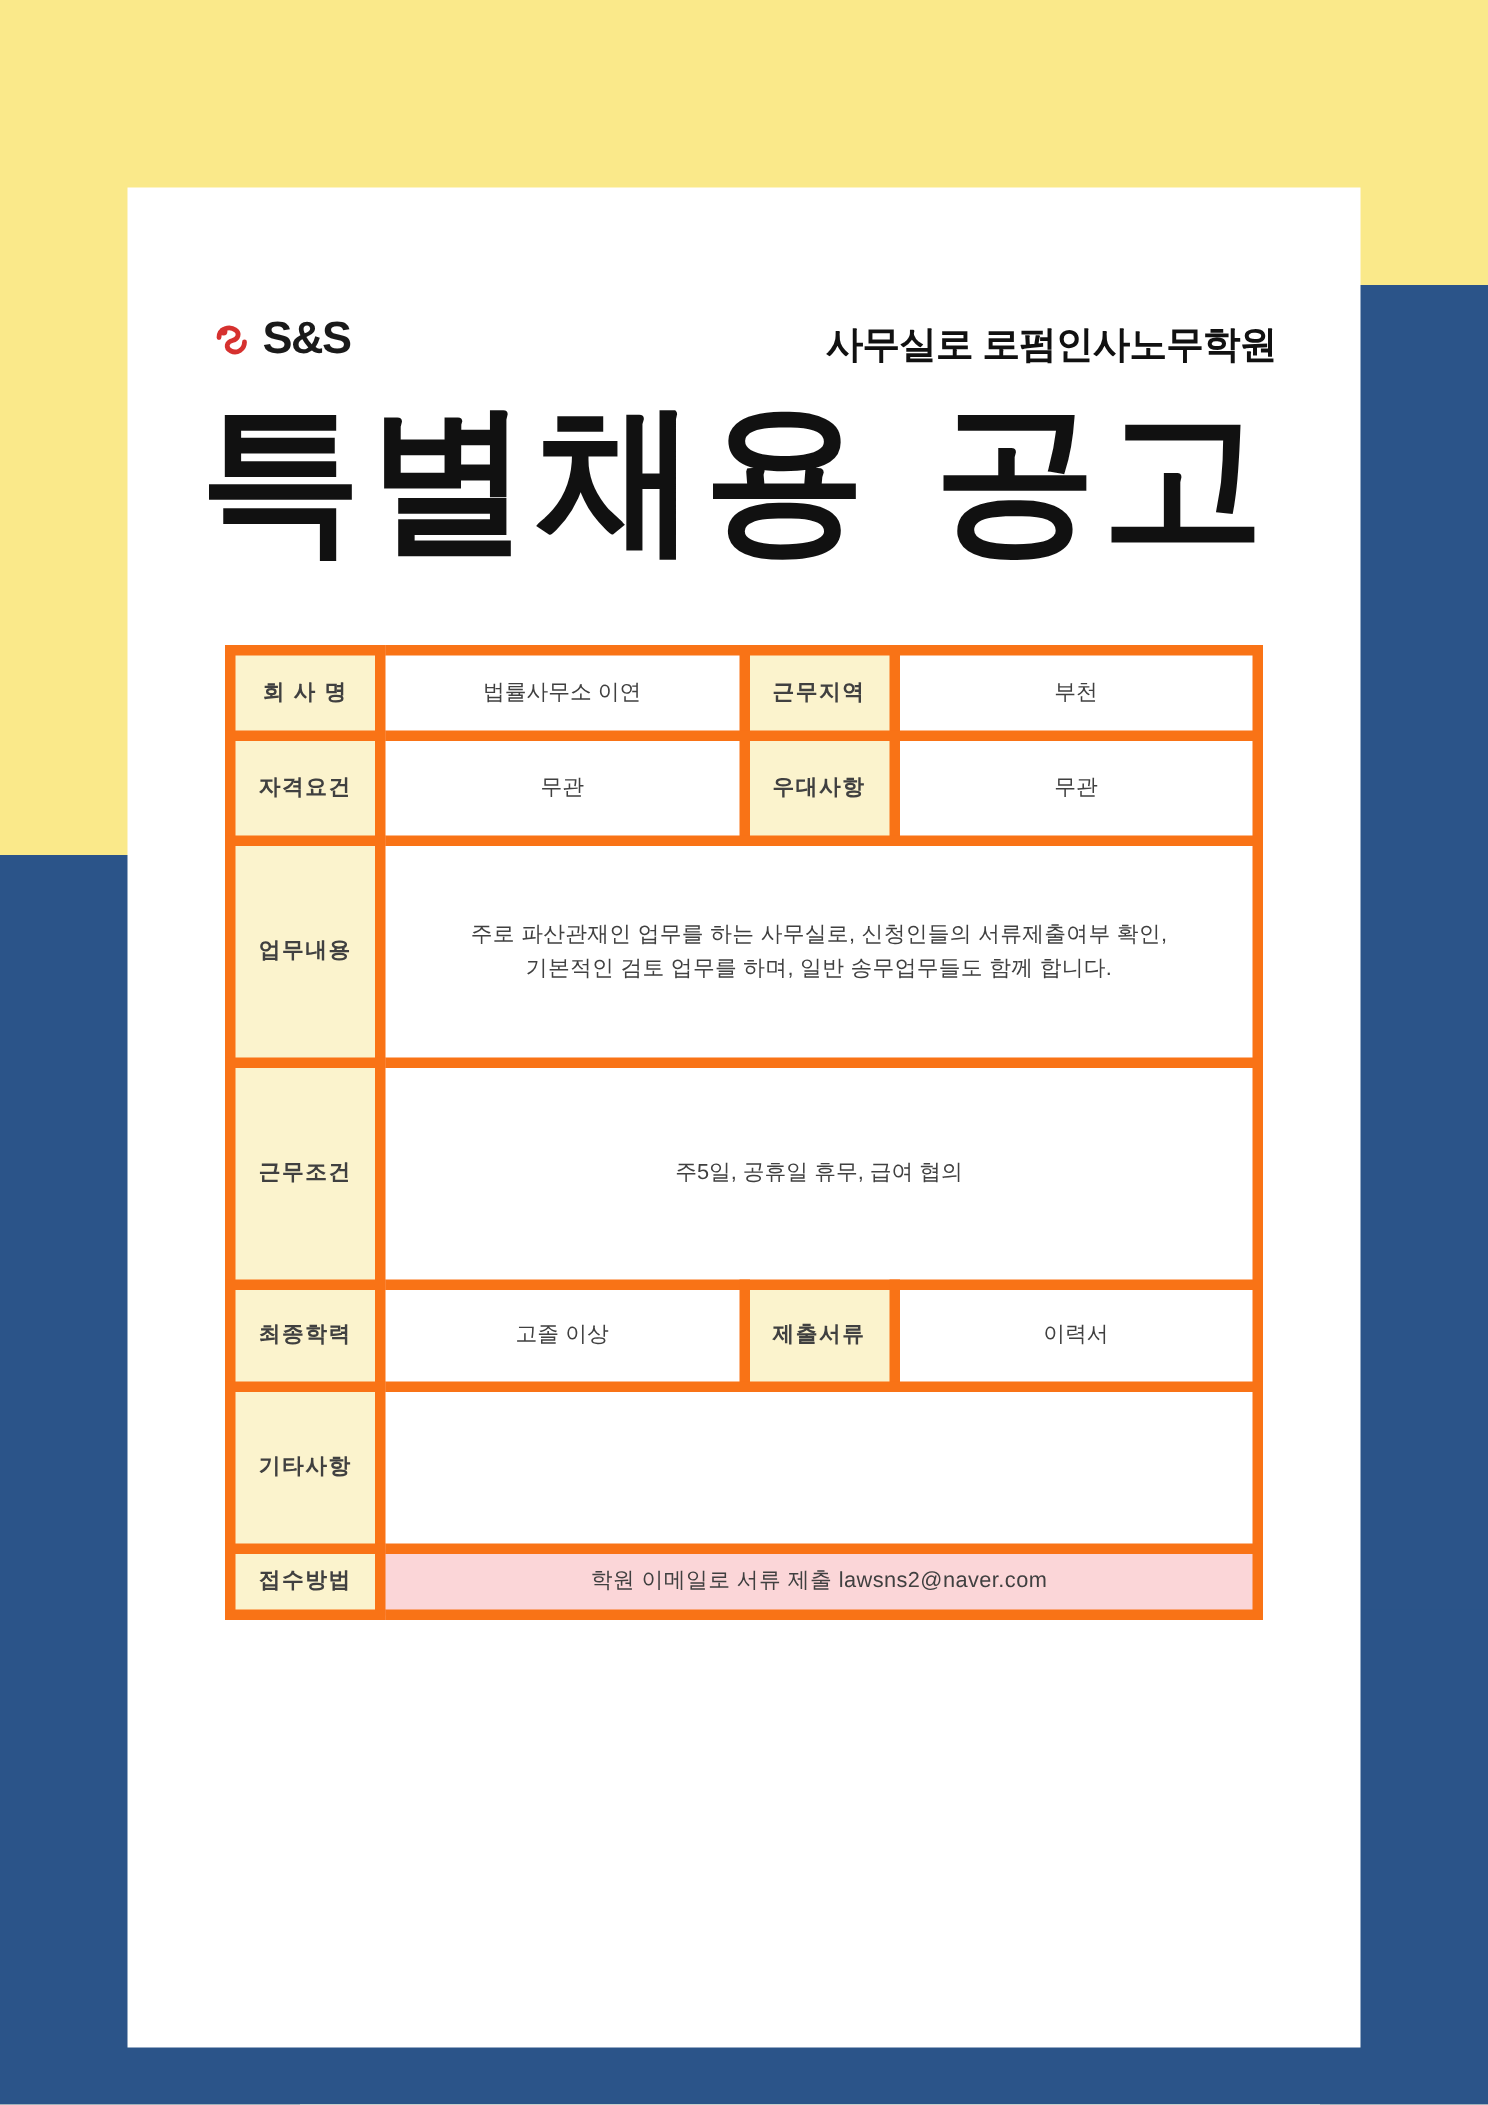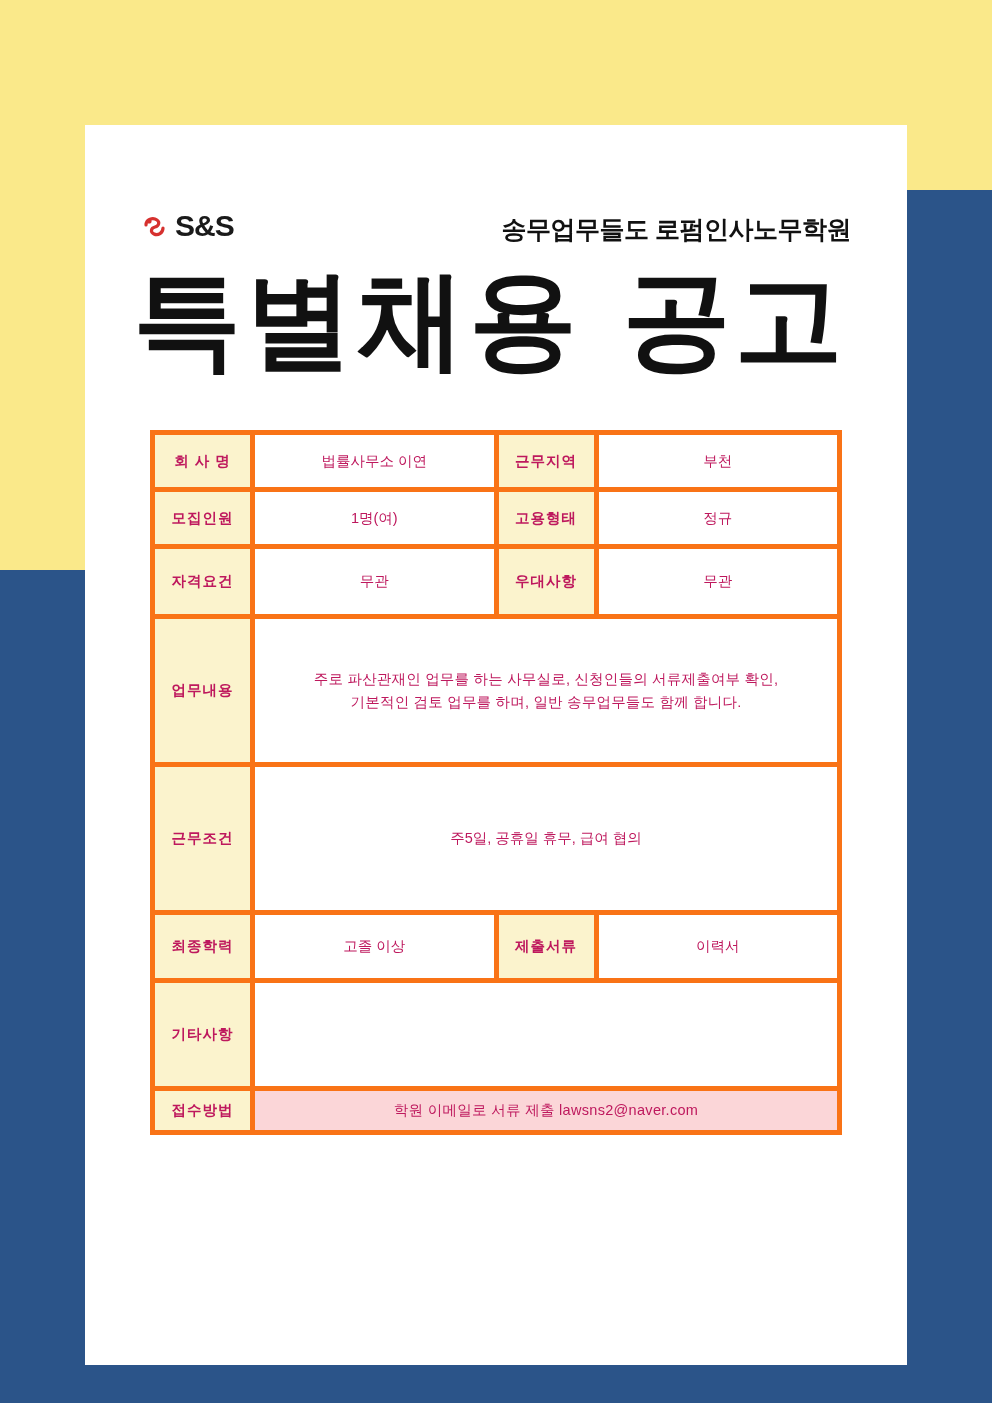--- a/index.html
+++ b/index.html
@@ -90,23 +90,23 @@
   }
   table.notice {
     position: absolute;
     left: 65px;
     top: 305px;
     width: 692px;
     border-collapse: collapse;
     table-layout: fixed;
   }
   table.notice td {
-    border: 5px solid #f97316;
+    border: 7px solid #f97316;
     font-size: 14.5px;
-    color: #be185d;
+    color: #404040;
     padding: 6px 10px;
     vertical-align: middle;
     line-height: 1.55;
   }
   td.lbl {
     background: #fbf3cd;
     text-align: center;
     font-weight: bold;
     font-size: 15px;
     letter-spacing: 1px;
@@ -152,38 +152,32 @@
   <div class="logo">
     <span class="logo-mark">
       <svg width="28" height="28" viewBox="0 0 28 28" xmlns="http://www.w3.org/2000/svg">
         <path d="M5 13 C5 7, 12 5, 16 8 C19 10, 18 14, 14 15 C10 16, 9 20, 13 22 C17 24, 22 21, 22 16" fill="none" stroke="#d6312f" stroke-width="3.2" stroke-linecap="round"></path>
         <circle cx="8" cy="9" r="2.6" fill="#d6312f"></circle>
       </svg>
     </span>
     <span class="logo-text">S&amp;S</span>
   </div>
 
-  <div class="org-name">송무업무들도 로펌인사노무학원</div>
+  <div class="org-name">사무실로 로펌인사노무학원</div>
 
   <div class="big-title">특별채용 공고</div>
 
   <table class="notice">
     <tbody>
       <tr class="r1">
         <td class="lbl">회 사 명</td>
         <td class="val">법률사무소 이연</td>
         <td class="lbl">근무지역</td>
         <td class="val">부천</td>
       </tr>
-      <tr class="r3">
-        <td class="lbl">모집인원</td>
-        <td class="val">1명(여)</td>
-        <td class="lbl">고용형태</td>
-        <td class="val">정규</td>
-      </tr>
       <tr class="r4">
         <td class="lbl">자격요건</td>
         <td class="val">무관</td>
         <td class="lbl">우대사항</td>
         <td class="val">무관</td>
       </tr>
       <tr class="r5">
         <td class="lbl">업무내용</td>
         <td class="val duty-text multi-line" colspan="3">주로 파산관재인 업무를 하는 사무실로, 신청인들의 서류제출여부 확인,
 기본적인 검토 업무를 하며, 일반 송무업무들도 함께 합니다.</td>

